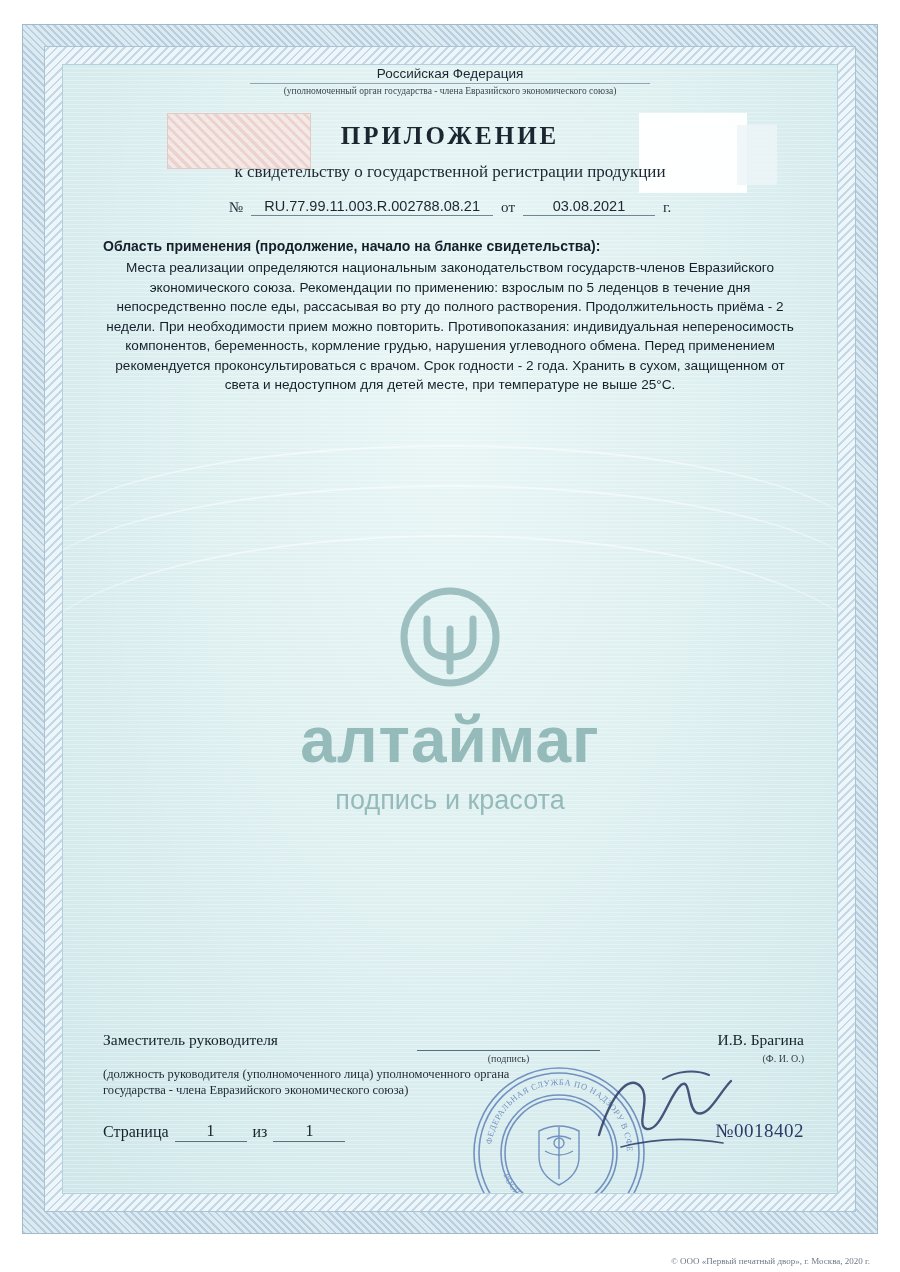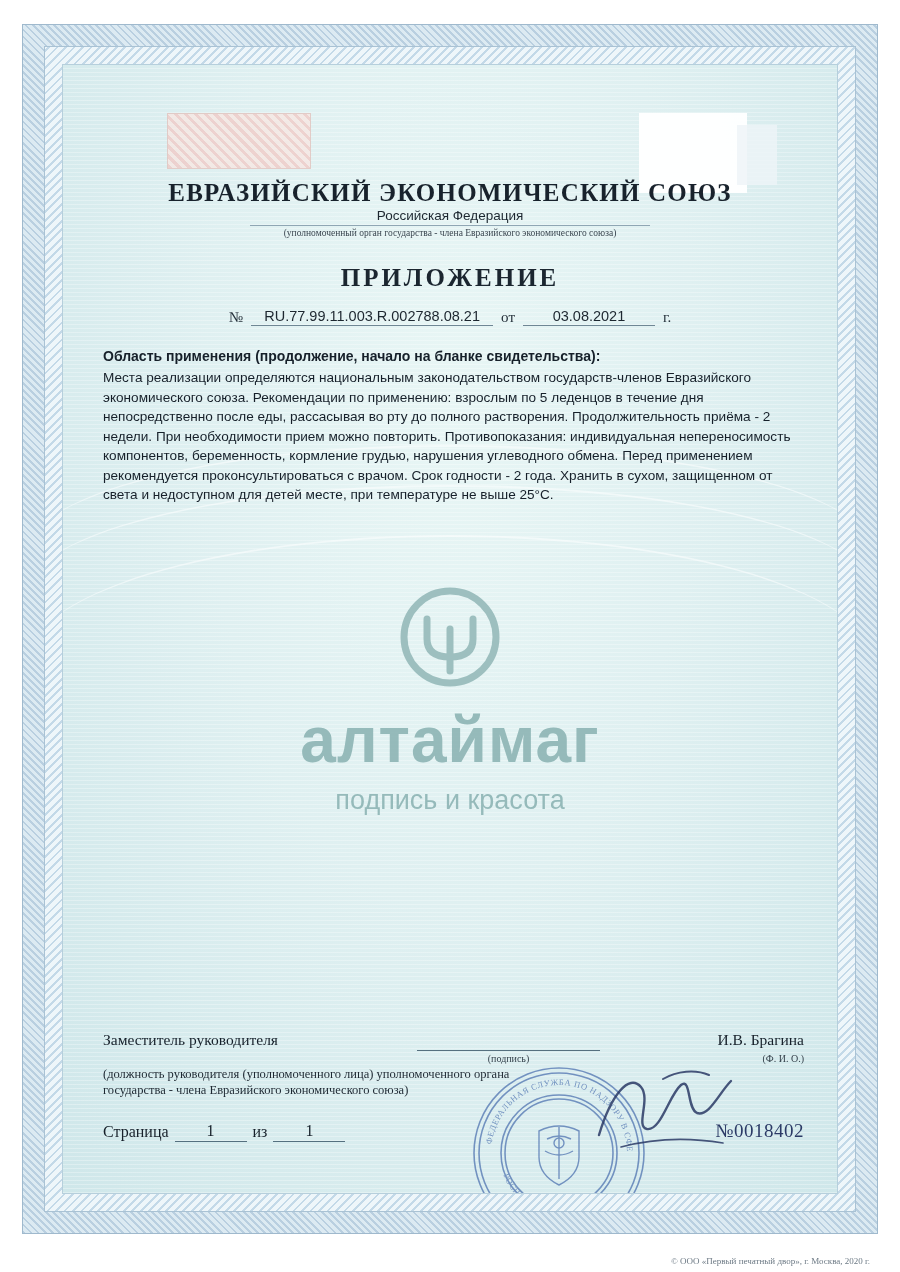--- a/index.html
+++ b/index.html
@@ -174,21 +174,21 @@
     margin-top: 22px;
     font-size: 14px;
     font-weight: bold;
     color: #16202a;
   }
   .body-text {
     margin-top: 4px;
     font-size: 13.6px;
     line-height: 19.5px;
     color: #16202a;
-    text-align: left;
+    text-align: center;
   }
 
   
   .wm {
     position: absolute;
     left: 0; right: 0;
     top: 520px;
     text-align: center;
     pointer-events: none;
   }
@@ -337,25 +337,25 @@
           <circle cx="75" cy="52" r="46" fill="none" stroke="#9dbfbf" stroke-width="7"></circle>
           <path d="M52 34 L52 54 Q52 72 75 72 Q98 72 98 54 L98 34" fill="none" stroke="#9dbfbf" stroke-width="7" stroke-linecap="round"></path>
           <path d="M75 44 L75 86" fill="none" stroke="#9dbfbf" stroke-width="7" stroke-linecap="round"></path>
         </svg>
       </div>
       <div class="wm-main">алтаймаг</div>
       <div class="wm-sub">подпись и красота</div>
     </div>
 
     <div class="content">
-      <div class="title-union">ЕВРАЗИЙСКИЙ ЭКОНОМИЧЕСКИЙ СОЮЗ</div>
       <div class="agency-country">Российская Федерация</div>
       <div class="caption-small">(уполномоченный орган государства - члена Евразийского экономического союза)</div>
 
       <div class="doc-type">ПРИЛОЖЕНИЕ</div>
+      <div class="doc-sub">к свидетельству о государственной регистрации продукции</div>
 
       <div class="num-row">
         <span class="lbl">№</span>
         <span class="line">RU.77.99.11.003.R.002788.08.21</span>
         <span class="lbl">от</span>
         <span class="line date">03.08.2021</span>
         <span class="lbl">г.</span>
       </div>
 
       <div class="section-title">Область применения (продолжение, начало на бланке свидетельства):</div>

